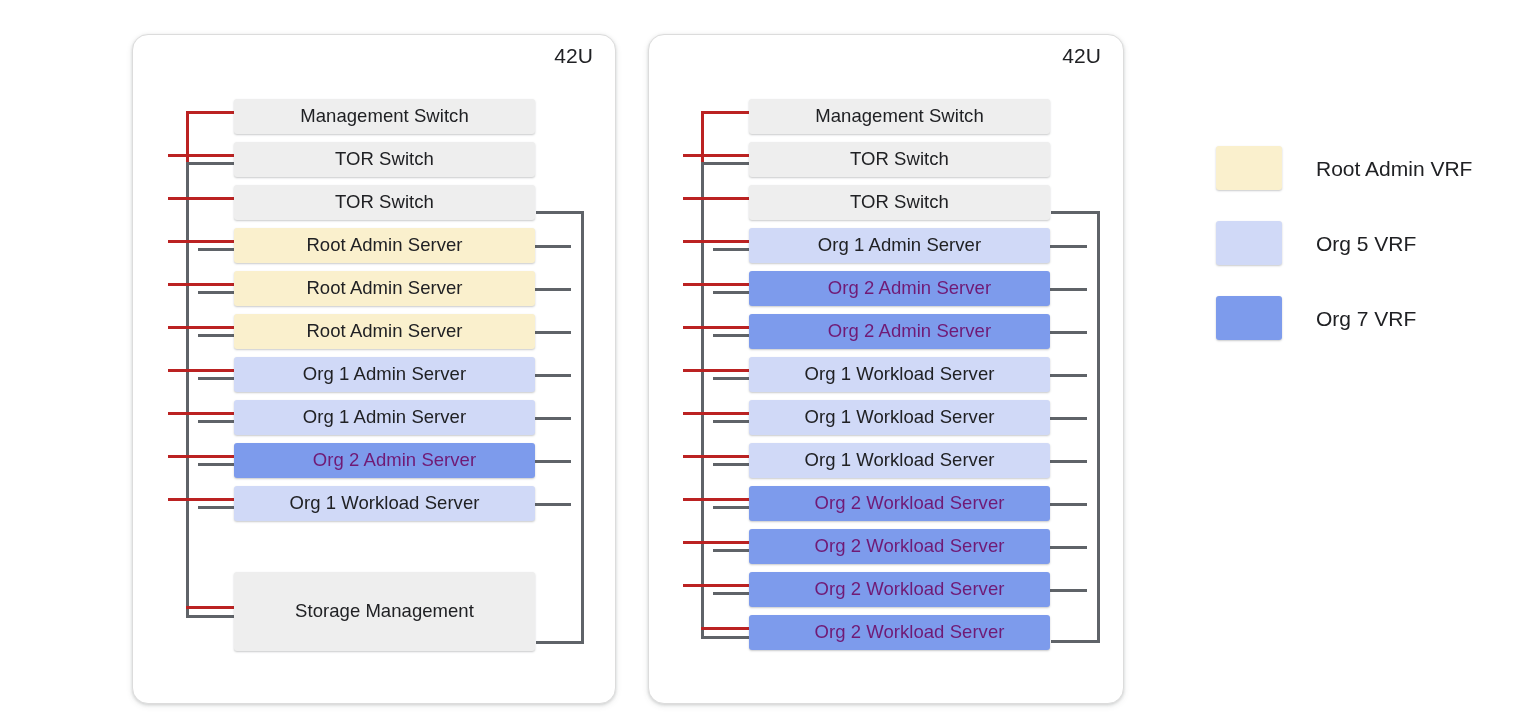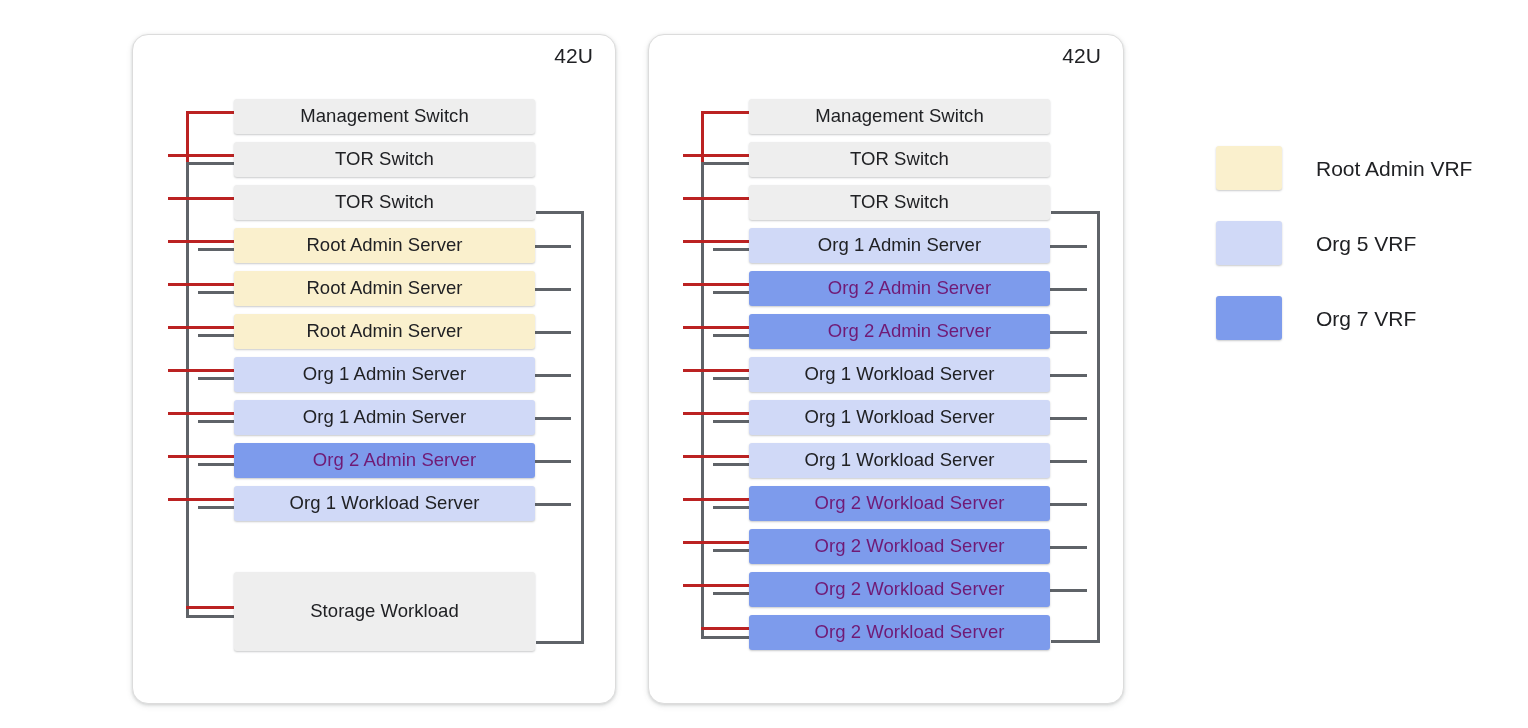--- a/index.html
+++ b/index.html
@@ -183,21 +183,21 @@
       <div class="unit u-gray" style="left: 234px; top: 99px; width: 301px; height: 35px;">Management Switch</div>
       <div class="unit u-gray" style="left: 234px; top: 142px; width: 301px; height: 35px;">TOR Switch</div>
       <div class="unit u-gray" style="left: 234px; top: 185px; width: 301px; height: 35px;">TOR Switch</div>
       <div class="unit u-yellow" style="left: 234px; top: 228px; width: 301px; height: 35px;">Root Admin Server</div>
       <div class="unit u-yellow" style="left: 234px; top: 271px; width: 301px; height: 35px;">Root Admin Server</div>
       <div class="unit u-yellow" style="left: 234px; top: 314px; width: 301px; height: 35px;">Root Admin Server</div>
       <div class="unit u-org1" style="left: 234px; top: 357px; width: 301px; height: 35px;">Org 1 Admin Server</div>
       <div class="unit u-org1" style="left: 234px; top: 400px; width: 301px; height: 35px;">Org 1 Admin Server</div>
       <div class="unit u-org2" style="left: 234px; top: 443px; width: 301px; height: 35px;">Org 2 Admin Server</div>
       <div class="unit u-org1" style="left: 234px; top: 486px; width: 301px; height: 35px;">Org 1 Workload Server</div>
-      <div class="unit u-gray" style="left: 234px; top: 572px; width: 301px; height: 79px;">Storage Workload</div>
+      <div class="unit u-gray" style="left: 234px; top: 572px; width: 301px; height: 79px;">Storage Management</div>
       <div class="unit u-gray" style="left: 749px; top: 99px; width: 301px; height: 35px;">Management Switch</div>
       <div class="unit u-gray" style="left: 749px; top: 142px; width: 301px; height: 35px;">TOR Switch</div>
       <div class="unit u-gray" style="left: 749px; top: 185px; width: 301px; height: 35px;">TOR Switch</div>
       <div class="unit u-org1" style="left: 749px; top: 228px; width: 301px; height: 35px;">Org 1 Admin Server</div>
       <div class="unit u-org2" style="left: 749px; top: 271px; width: 301px; height: 35px;">Org 2 Admin Server</div>
       <div class="unit u-org2" style="left: 749px; top: 314px; width: 301px; height: 35px;">Org 2 Admin Server</div>
       <div class="unit u-org1" style="left: 749px; top: 357px; width: 301px; height: 35px;">Org 1 Workload Server</div>
       <div class="unit u-org1" style="left: 749px; top: 400px; width: 301px; height: 35px;">Org 1 Workload Server</div>
       <div class="unit u-org1" style="left: 749px; top: 443px; width: 301px; height: 35px;">Org 1 Workload Server</div>
       <div class="unit u-org2" style="left: 749px; top: 486px; width: 301px; height: 35px;">Org 2 Workload Server</div>

